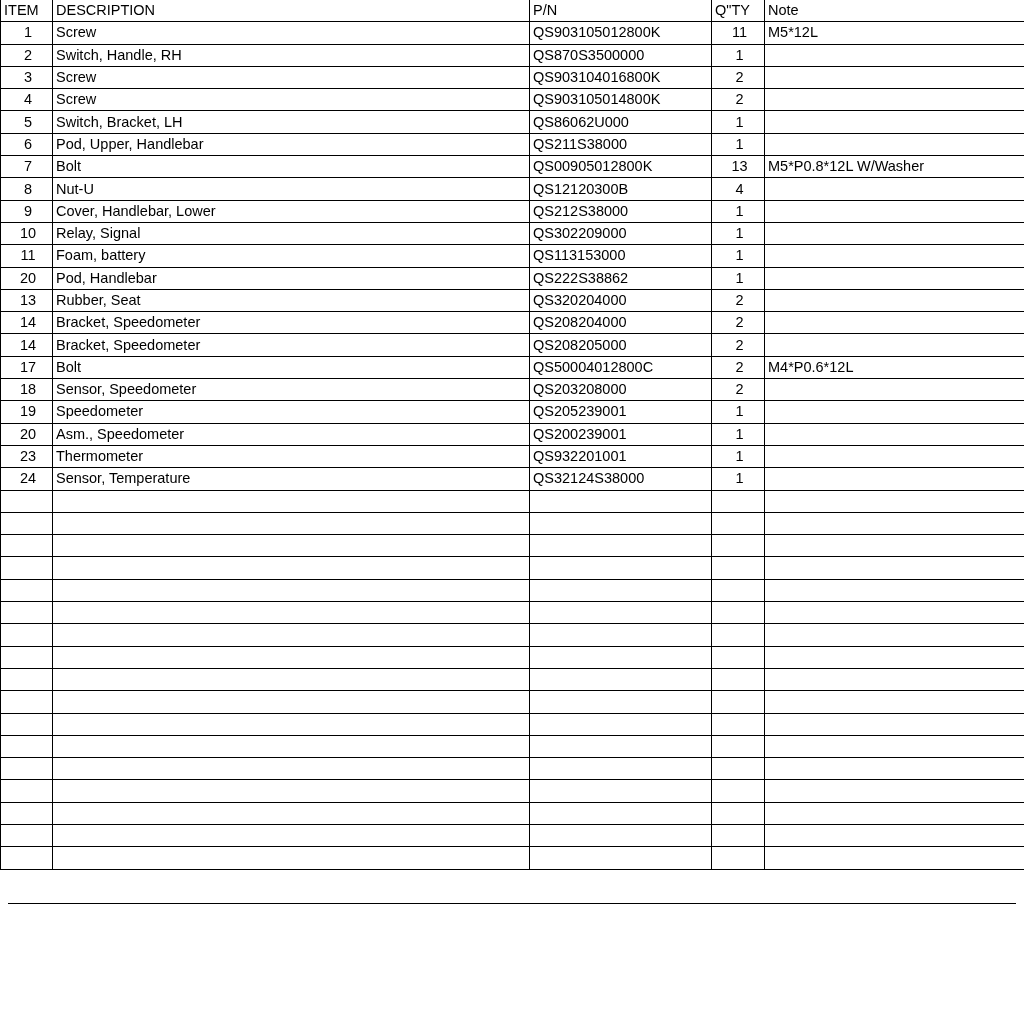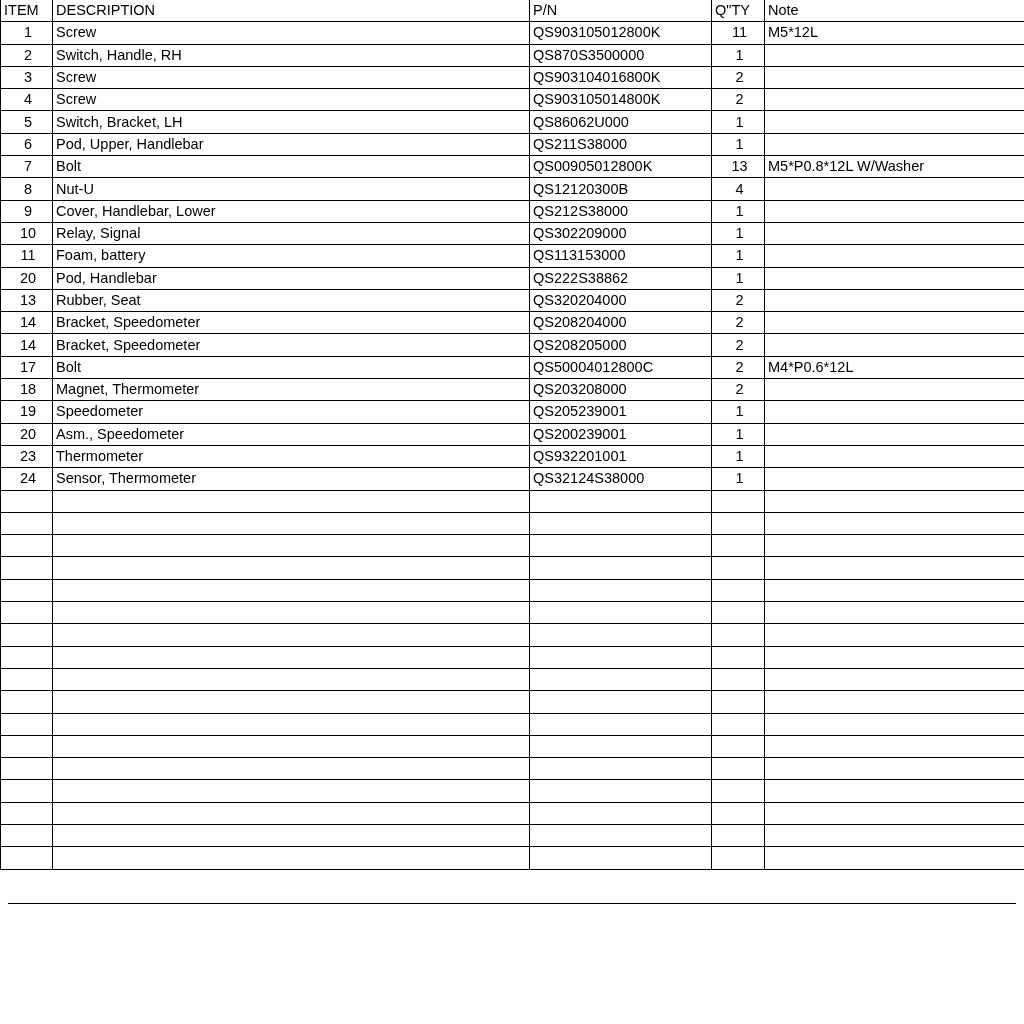--- a/index.html
+++ b/index.html
@@ -191,21 +191,21 @@
         </tr>
         <tr>
           <td class="item">17</td>
           <td class="desc">Bolt</td>
           <td class="pn">QS50004012800C</td>
           <td class="qty">2</td>
           <td class="note">M4*P0.6*12L</td>
         </tr>
         <tr>
           <td class="item">18</td>
-          <td class="desc">Magnet, Thermometer</td>
+          <td class="desc">Sensor, Speedometer</td>
           <td class="pn">QS203208000</td>
           <td class="qty">2</td>
           <td class="note"></td>
         </tr>
         <tr>
           <td class="item">19</td>
           <td class="desc">Speedometer</td>
           <td class="pn">QS205239001</td>
           <td class="qty">1</td>
           <td class="note"></td>
@@ -219,21 +219,21 @@
         </tr>
         <tr>
           <td class="item">23</td>
           <td class="desc">Thermometer</td>
           <td class="pn">QS932201001</td>
           <td class="qty">1</td>
           <td class="note"></td>
         </tr>
         <tr>
           <td class="item">24</td>
-          <td class="desc">Sensor, Thermometer</td>
+          <td class="desc">Sensor, Temperature</td>
           <td class="pn">QS32124S38000</td>
           <td class="qty">1</td>
           <td class="note"></td>
         </tr>
         <tr>
           <td class="item">&nbsp;</td>
           <td class="desc">&nbsp;</td>
           <td class="pn">&nbsp;</td>
           <td class="qty">&nbsp;</td>
           <td class="note">&nbsp;</td>

